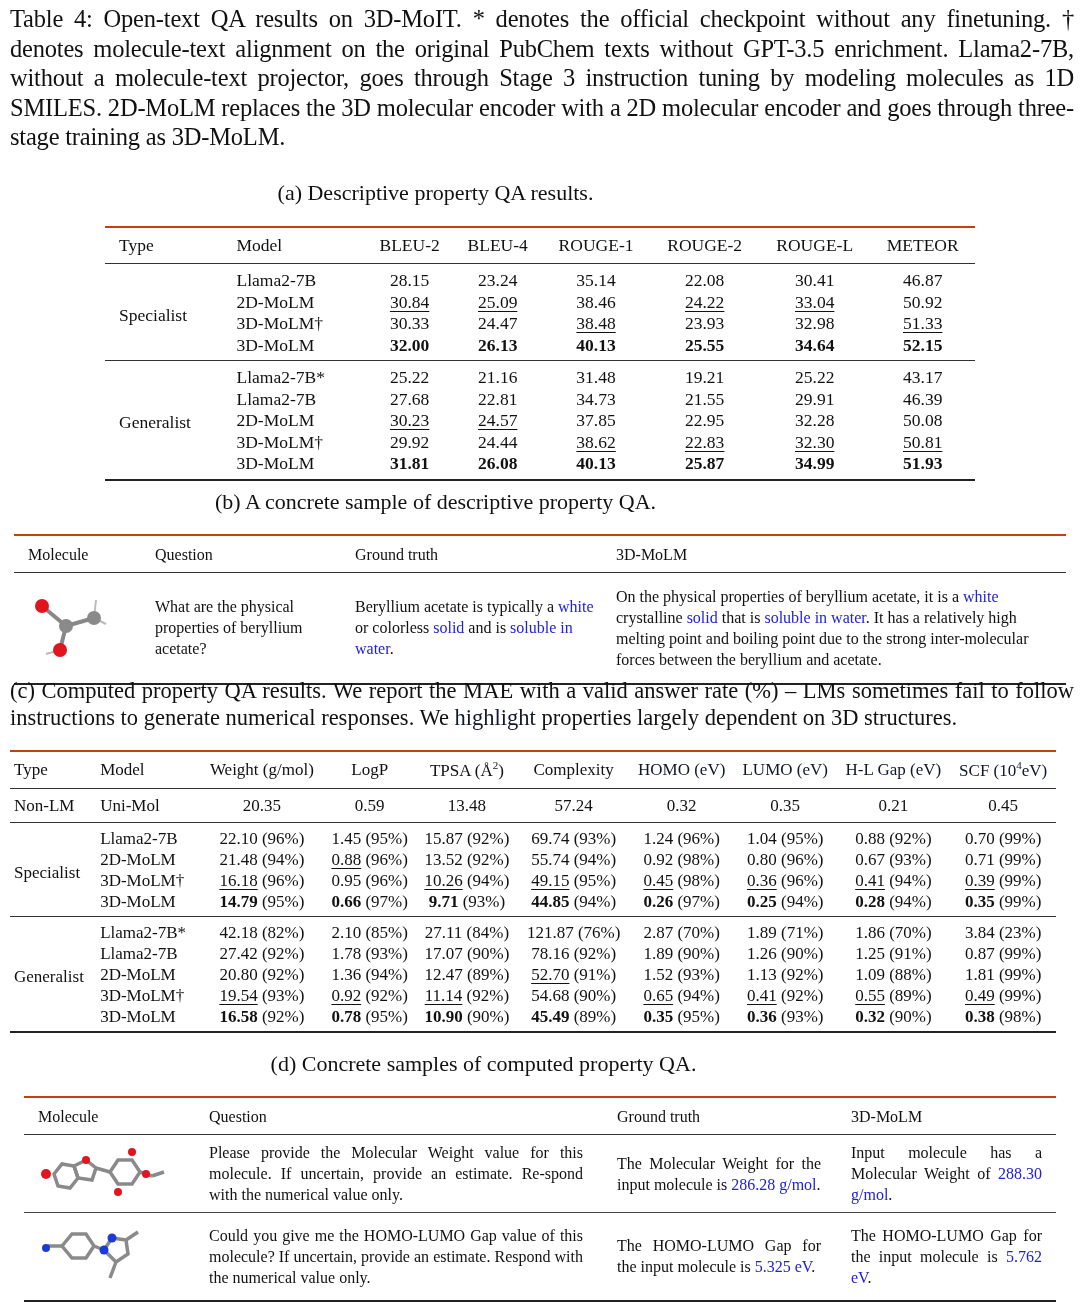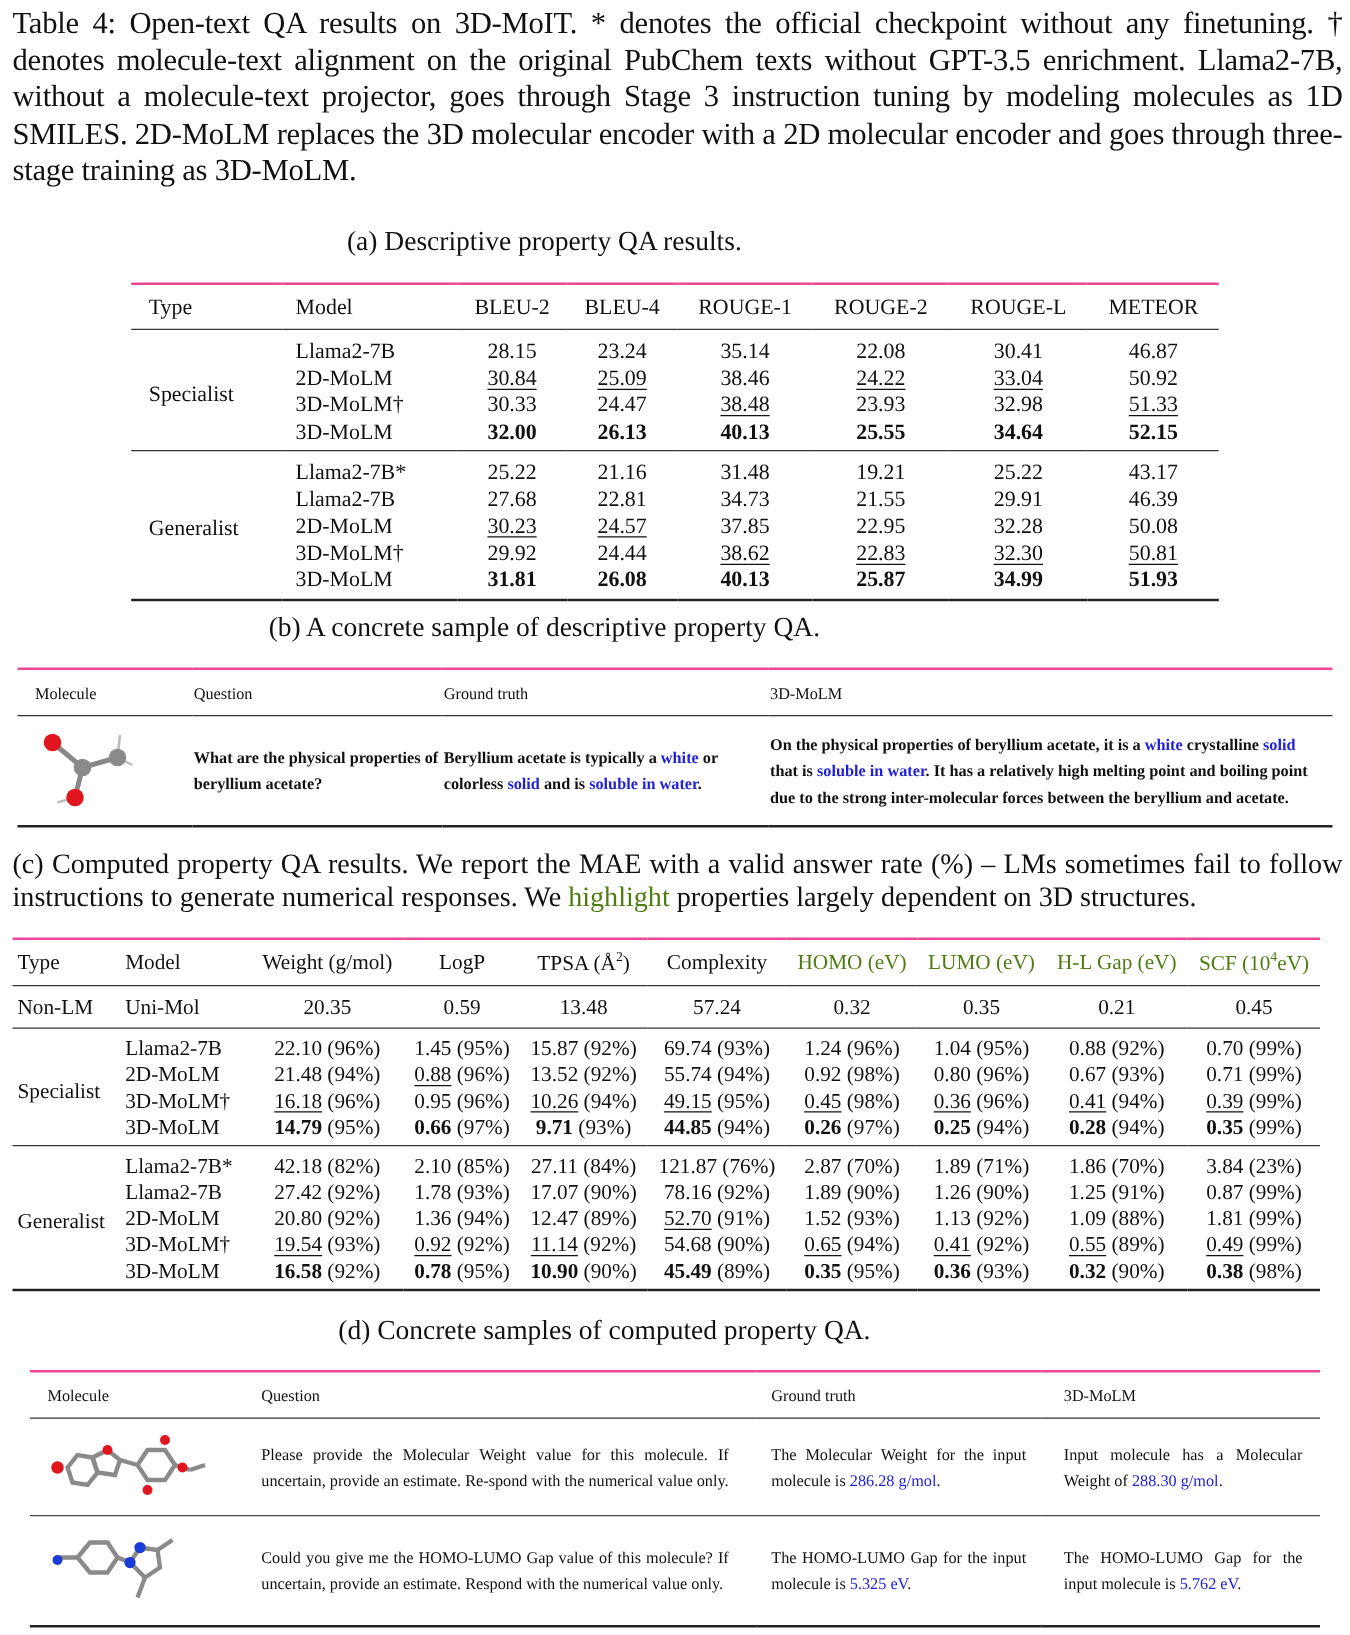--- a/index.html
+++ b/index.html
@@ -12,39 +12,39 @@
     font-size: 24.5px; line-height: 29.5px; text-align: justify; text-align-last: left;
     letter-spacing: -0.2px;
   }
   .subcap {
     position: absolute; left: 0; width: 871px; text-align: center; font-size: 22px;
   }
   .para {
     position: absolute; left: 10px; width: 1064px; font-size: 22.5px; line-height: 26.5px;
     text-align: justify; text-align-last: left;
   }
-  .hl { color: #4d7c0f; }
+  .hl { color: #0f172a; }
   .blue { color: #2121d6; }
   table { border-collapse: collapse; position: absolute; }
-  .rule-top { border-top: 2px solid #ec4899; }
+  .rule-top { border-top: 2px solid #c2410c; }
   .rule-mid { border-top: 1.2px solid #333; }
   .rule-bot { border-bottom: 2px solid #222; }
   u { text-decoration: underline; text-underline-offset: 3px; }
 
   
   #tA { left: 105px; top: 226px; width: 870px; font-size: 17.5px; }
   #tA th { font-weight: normal; height: 33px; }
   #tA td { text-align: center; height: 21.5px; line-height: 21px; padding: 0; }
   #tA td.type, #tA th.type { text-align: left; padding-left: 14px; }
   #tA td.model, #tA th.model { text-align: left; padding-left: 10px; }
   #tA tr.firstrow td { padding-top: 6px; }
   #tA tr.lastrow td { padding-bottom: 4px; }
 
   
-  .sample { font-size: 13px; line-height: 21px; }
+  .sample { font-size: 16px; line-height: 21px; }
   .sample th { font-weight: normal; text-align: left; height: 34px; vertical-align: middle; }
   .sample td { vertical-align: middle; text-align: left; }
   #tB { left: 14px; top: 534px; width: 1052px; }
   #tD { left: 24px; top: 1096px; width: 1032px; }
   #tD td.just { text-align: justify; }
 
   
   #tC { left: 10px; top: 750px; width: 1046px; font-size: 17px; }
   #tC th { font-weight: normal; height: 36px; white-space: nowrap; padding: 0 3px; text-align: center; }
   #tC td { white-space: nowrap; text-align: center; height: 21px; line-height: 21px; padding: 0 3px; }
@@ -171,21 +171,21 @@
 <table id="tB" class="sample">
   <thead>
     <tr class="rule-top" style="border-bottom:1.5px solid #333;">
       <th style="width:125px;padding-left:14px;">Molecule</th>
       <th style="width:198px;">Question</th>
       <th style="width:259px;">Ground truth</th>
       <th>3D-MoLM</th>
     </tr>
   </thead>
   <tbody>
-    <tr class="rule-bot" style="height:88px;font-weight:bold;">
+    <tr class="rule-bot" style="height:111px;">
       <td style="padding-left:14px;">
         <svg class="mol" width="90" height="80" viewBox="0 0 90 80">
           <line x1="14" y1="18" x2="38" y2="38" stroke="#888" stroke-width="4"></line>
           <line x1="38" y1="38" x2="66" y2="30" stroke="#888" stroke-width="4"></line>
           <line x1="38" y1="38" x2="32" y2="62" stroke="#888" stroke-width="4"></line>
           <line x1="66" y1="30" x2="68" y2="12" stroke="#bbb" stroke-width="2"></line>
           <line x1="66" y1="30" x2="78" y2="36" stroke="#bbb" stroke-width="2"></line>
           <line x1="32" y1="62" x2="18" y2="66" stroke="#bbb" stroke-width="2"></line>
           <circle cx="14" cy="18" r="7" fill="#e0151e"></circle>
           <circle cx="38" cy="38" r="7" fill="#8a8a8a"></circle>

